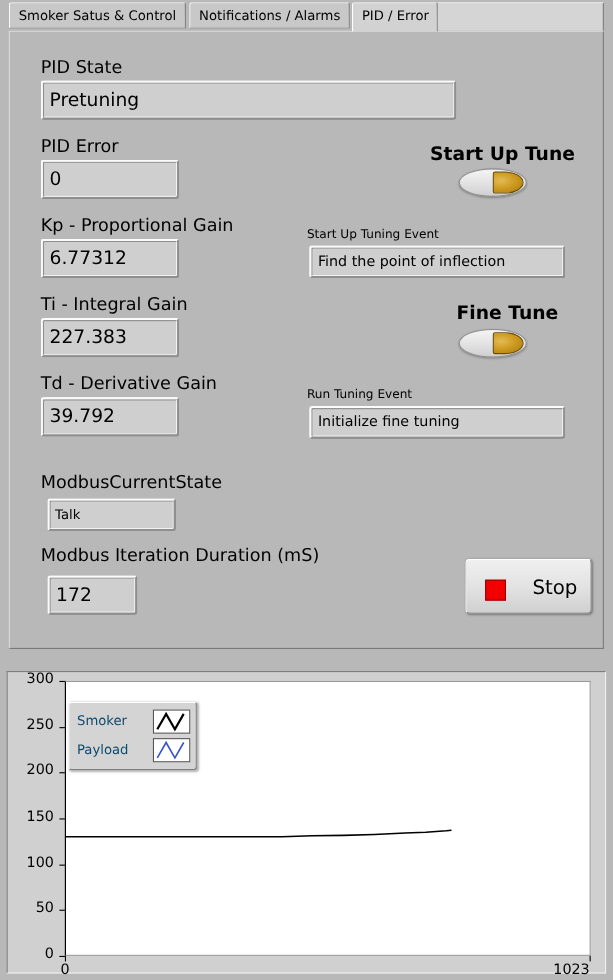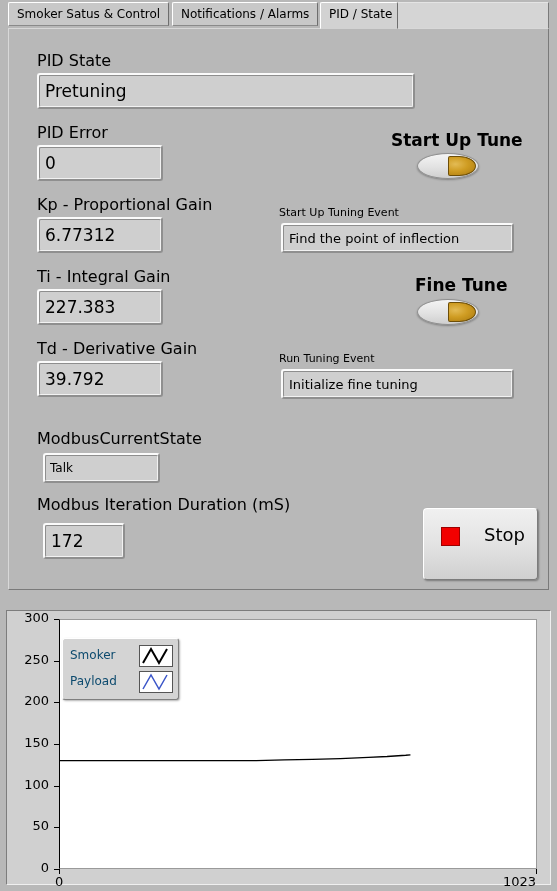--- a/index.html
+++ b/index.html
@@ -164,21 +164,21 @@
     border-radius: 2px 60% 60% 2px / 2px 50% 50% 2px;
     box-sizing: border-box;
   }
 
   
   #stopbtn {
     position: absolute;
     left: 423px;
     top: 508px;
     width: 115px;
-    height: 72px;
+    height: 50px;
     box-sizing: border-box;
     background: linear-gradient(180deg, #f0f0f0 0%, #e3e3e3 50%, #d0d0d0 100%);
     border-top: 1px solid #ffffff;
     border-left: 1px solid #ffffff;
     border-right: 1px solid #7c7c7c;
     border-bottom: 1px solid #7c7c7c;
     border-radius: 4px;
     box-shadow: 1px 1px 2px rgba(0,0,0,0.35);
   }
   #stopbtn .sq {
@@ -301,21 +301,21 @@
 
   <div id="tabstrip">
     <div id="tabfill"></div>
     <div class="tab" id="tab0">
       <span>Smoker Satus &amp; Control</span>
     </div>
     <div class="tab" id="tab1">
       <span>Notifications / Alarms</span>
     </div>
     <div class="tab active" id="tab2">
-      <span>PID / State</span>
+      <span>PID / Error</span>
     </div>
   </div>
 
   <div id="panel">
 
     <div class="lbl" style="left:28px; top:22px;">PID State</div>
     <div class="fld" style="left:30px; top:46px; width:374px; height:32px;">
       <span class="val">Pretuning</span>
     </div>
 

